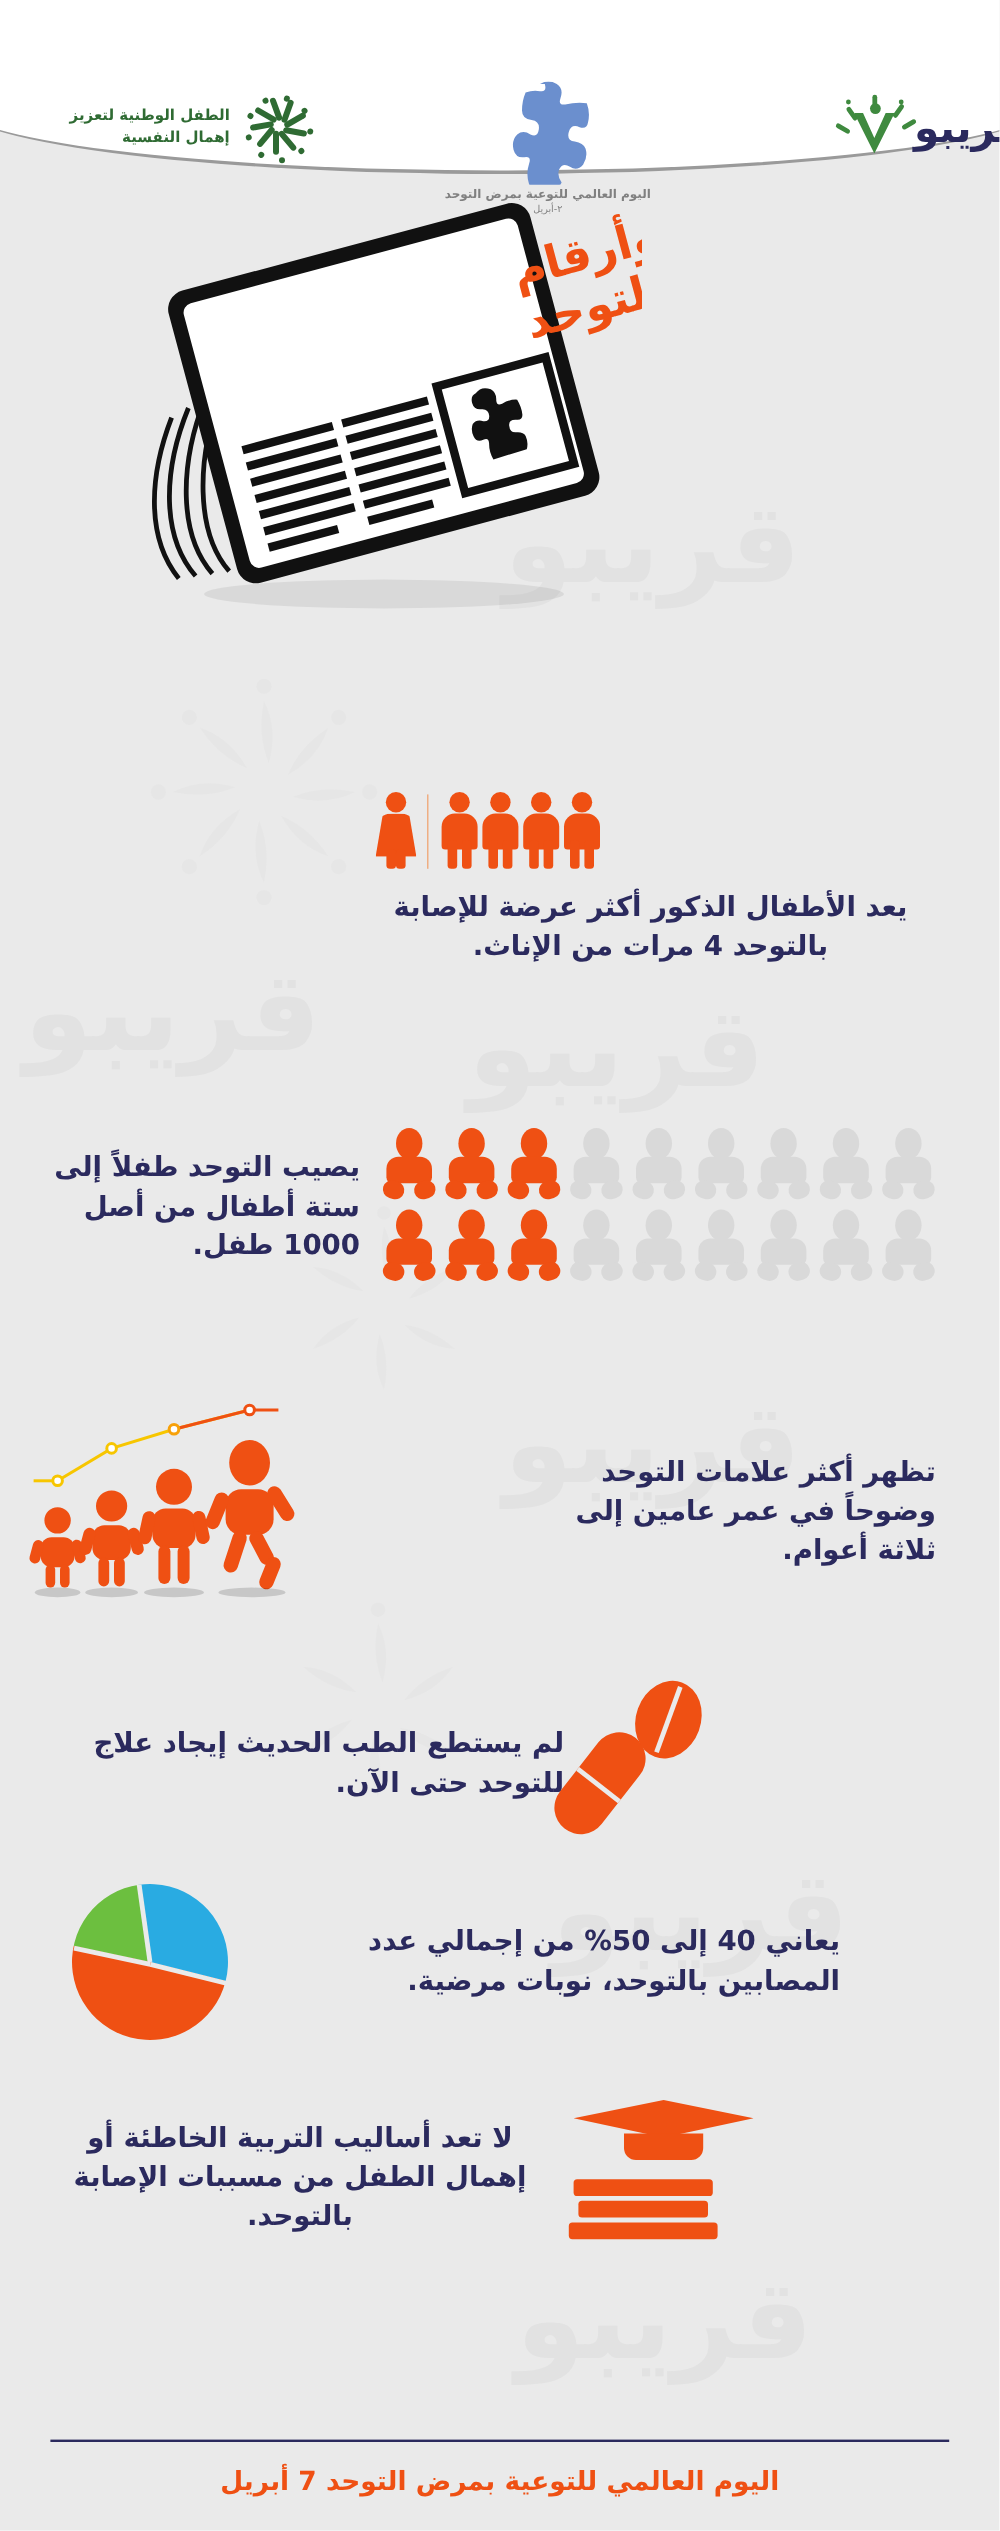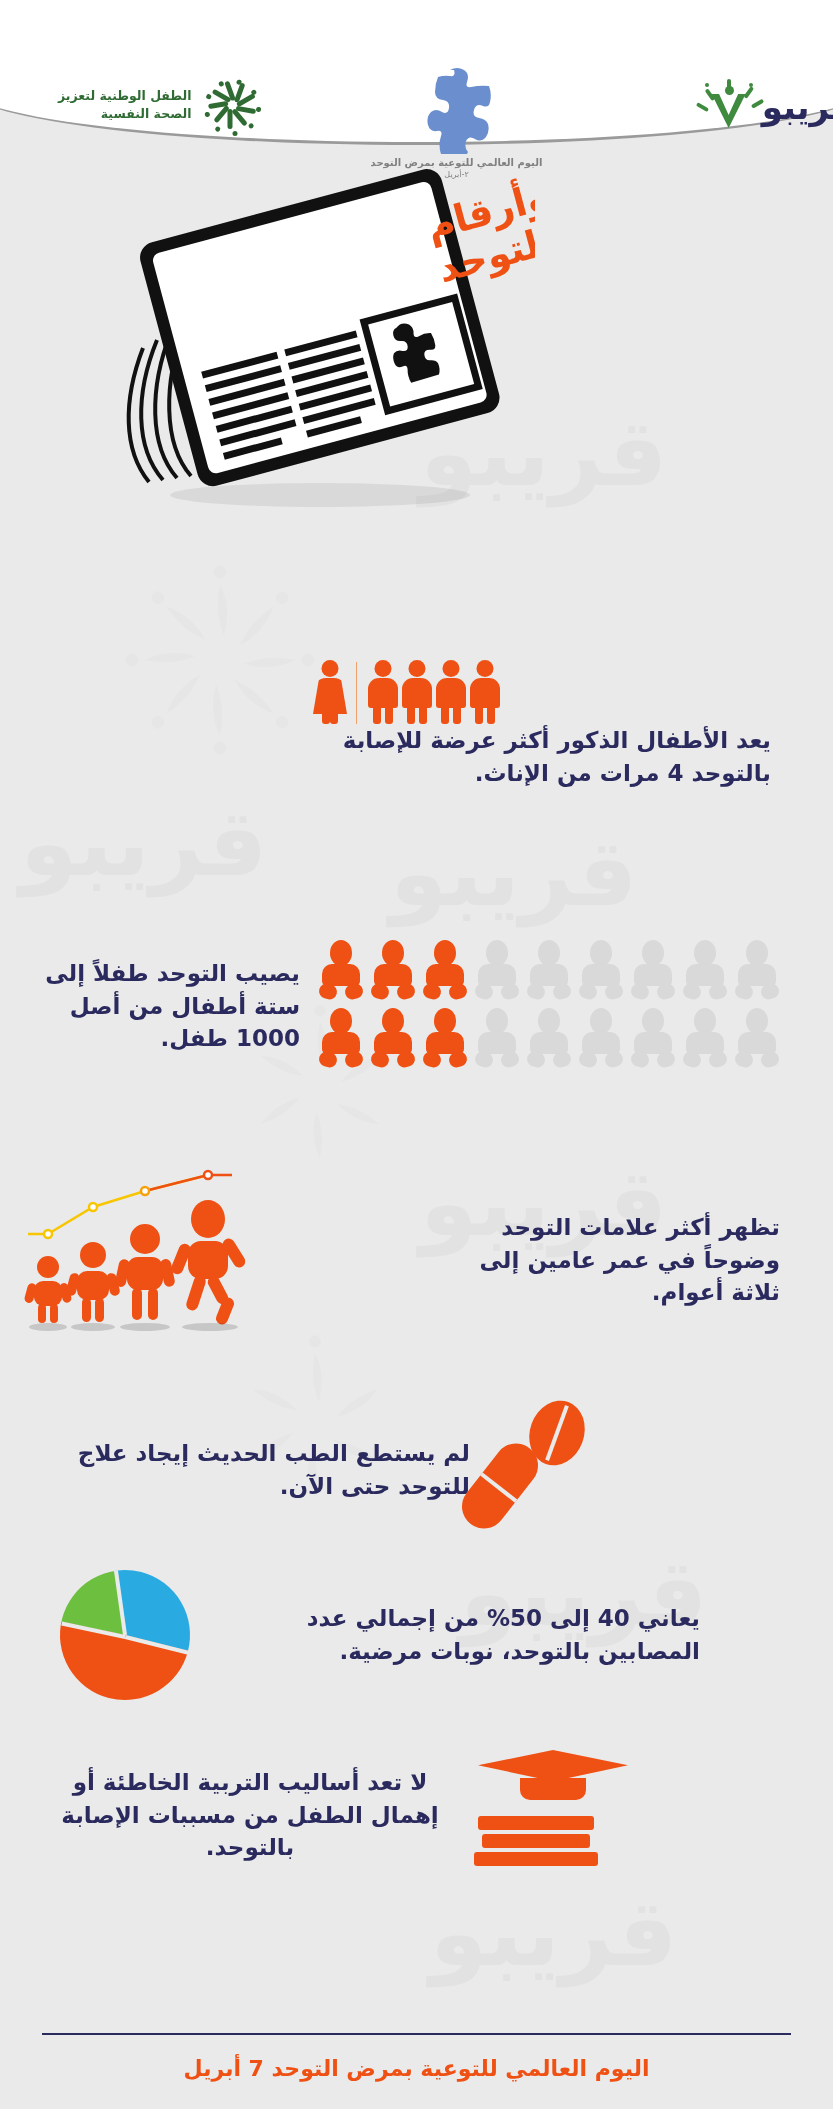--- a/index.html
+++ b/index.html
@@ -407,21 +407,21 @@
         <b style="transform:rotate(100deg) translate(-50%,-26px);"></b>
         <b style="transform:rotate(140deg) translate(-50%,-26px);"></b>
         <b style="transform:rotate(180deg) translate(-50%,-26px);"></b>
         <b style="transform:rotate(220deg) translate(-50%,-26px);"></b>
         <b style="transform:rotate(260deg) translate(-50%,-26px);"></b>
         <b style="transform:rotate(300deg) translate(-50%,-26px);"></b>
         <b style="transform:rotate(340deg) translate(-50%,-26px);"></b>
       </div>
       <div class="logo-nchm-text">
         <div>الطفل الوطنية لتعزيز</div>
-        <div>الصحة النفسية</div>
+        <div>إهمال النفسية</div>
       </div>
     </div>
 
     <div class="center-mark">
       <div class="puzzle-wrap">
         <svg width="78" height="86" viewBox="0 0 78 86">
           <path fill="#6b8fce" d="M32 2 q7 -4 14 0 q6 4 3 12 q-2 6 4 5 q9 -2 18 -1 q3 8 1 16 q-1 6 -7 4 q-7 -3 -9 4 q-2 7 5 8 q7 1 9 6 q2 7 -2 13 q-5 6 -11 2 q-6 -4 -9 2 q-2 6 2 11 l-1 2 q-13 2 -26 0 q-3 -9 0 -18 q2 -6 -4 -5 q-7 1 -9 -6 q-2 -8 3 -13 q5 -4 11 0 q6 3 7 -4 q1 -7 -6 -8 q-8 -1 -8 -8 q0 -8 3 -15 q6 -2 12 -1 q6 1 4 -6z"></path>
         </svg>
       </div>
       <div class="center-caption">
@@ -517,21 +517,21 @@
           <span class="legR"></span>
         </div>
       <div class="divider-v"></div>
       <div class="person female">
           <span class="head"></span>
           <span class="body"></span>
           <span class="legL"></span>
           <span class="legR"></span>
         </div>
     </div>
-    <div class="fact-text right" style="width:470px; padding-right:12px;">يعد الأطفال الذكور أكثر عرضة للإصابة بالتوحد 4 مرات من الإناث.</div>
+    <div class="fact-text right" style="width:470px; margin-top:16px; padding-right:12px;text-align:center;">يعد الأطفال الذكور أكثر عرضة للإصابة بالتوحد 4 مرات من الإناث.</div>
   </div>
 
   <div class="fact" style="left:20px; top:940px; width:800px; justify-content:flex-start; gap:18px; direction:ltr;">
     <div class="fact-text right" style="width:280px; order:1; text-align:right;">يصيب التوحد طفلاً إلى ستة أطفال من أصل 1000 طفل.</div>
     <div style="order:2; display:grid; grid-template-columns:repeat(9,46px); grid-auto-rows:64px; gap:4px 6px;">
       <div class="baby" style="color:#ef5013">
           <span class="bhead"></span>
           <span class="bbody"></span>
           <span class="blegL"></span>
           <span class="blegR"></span>

